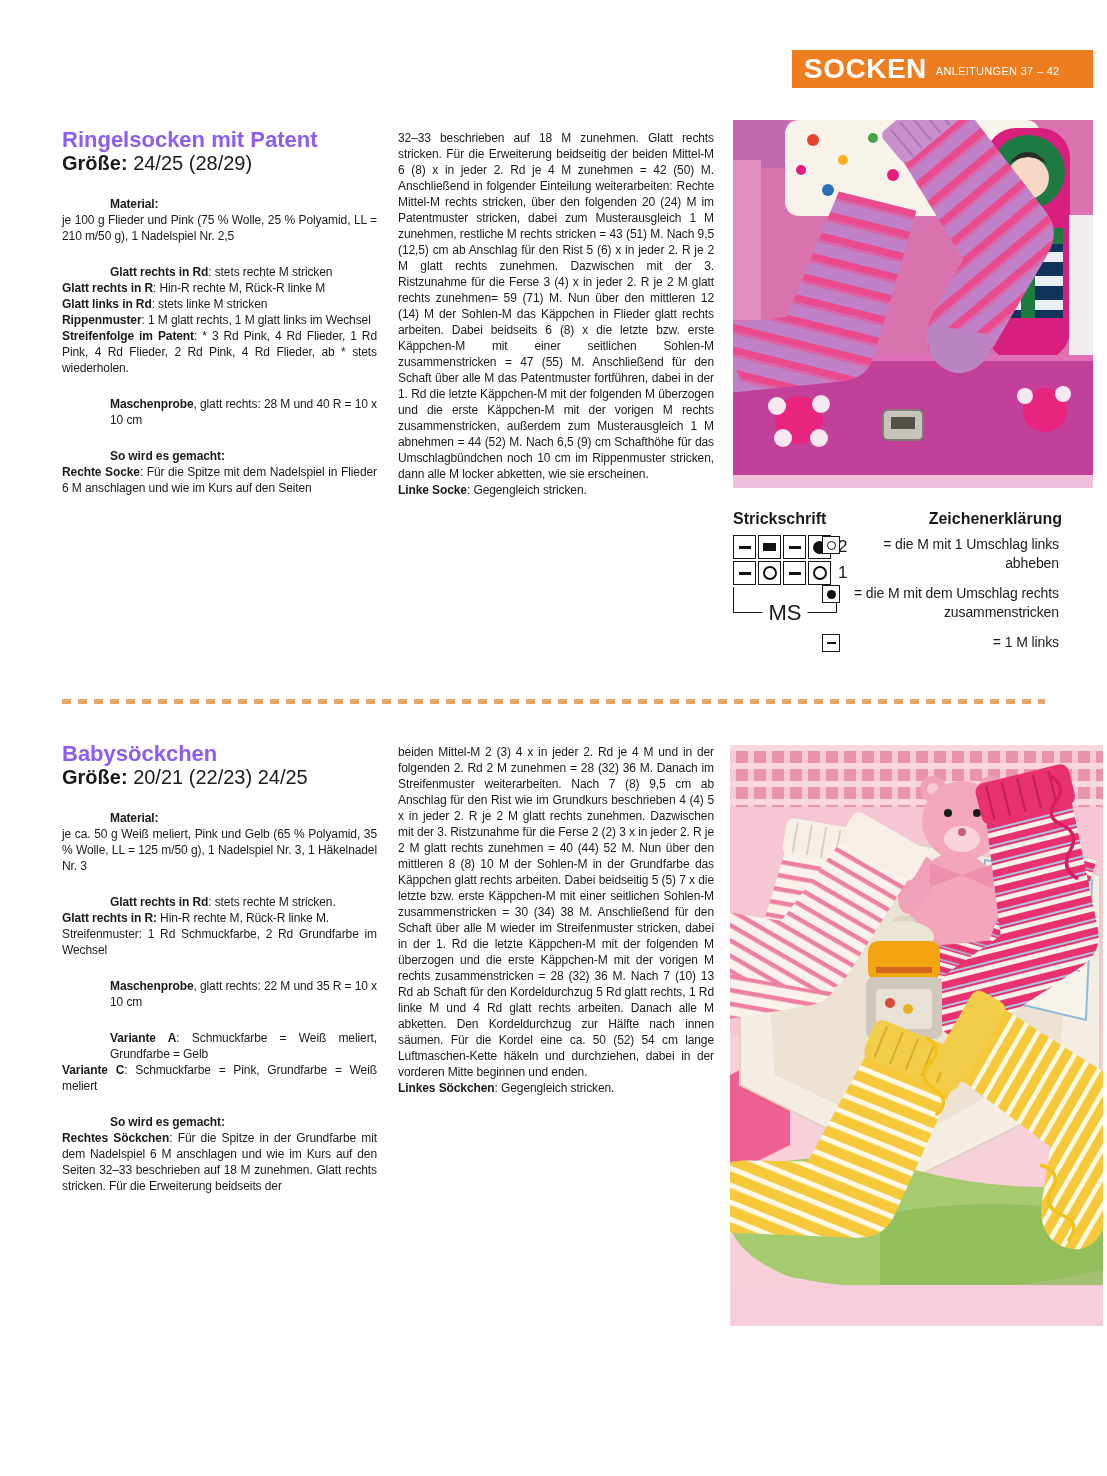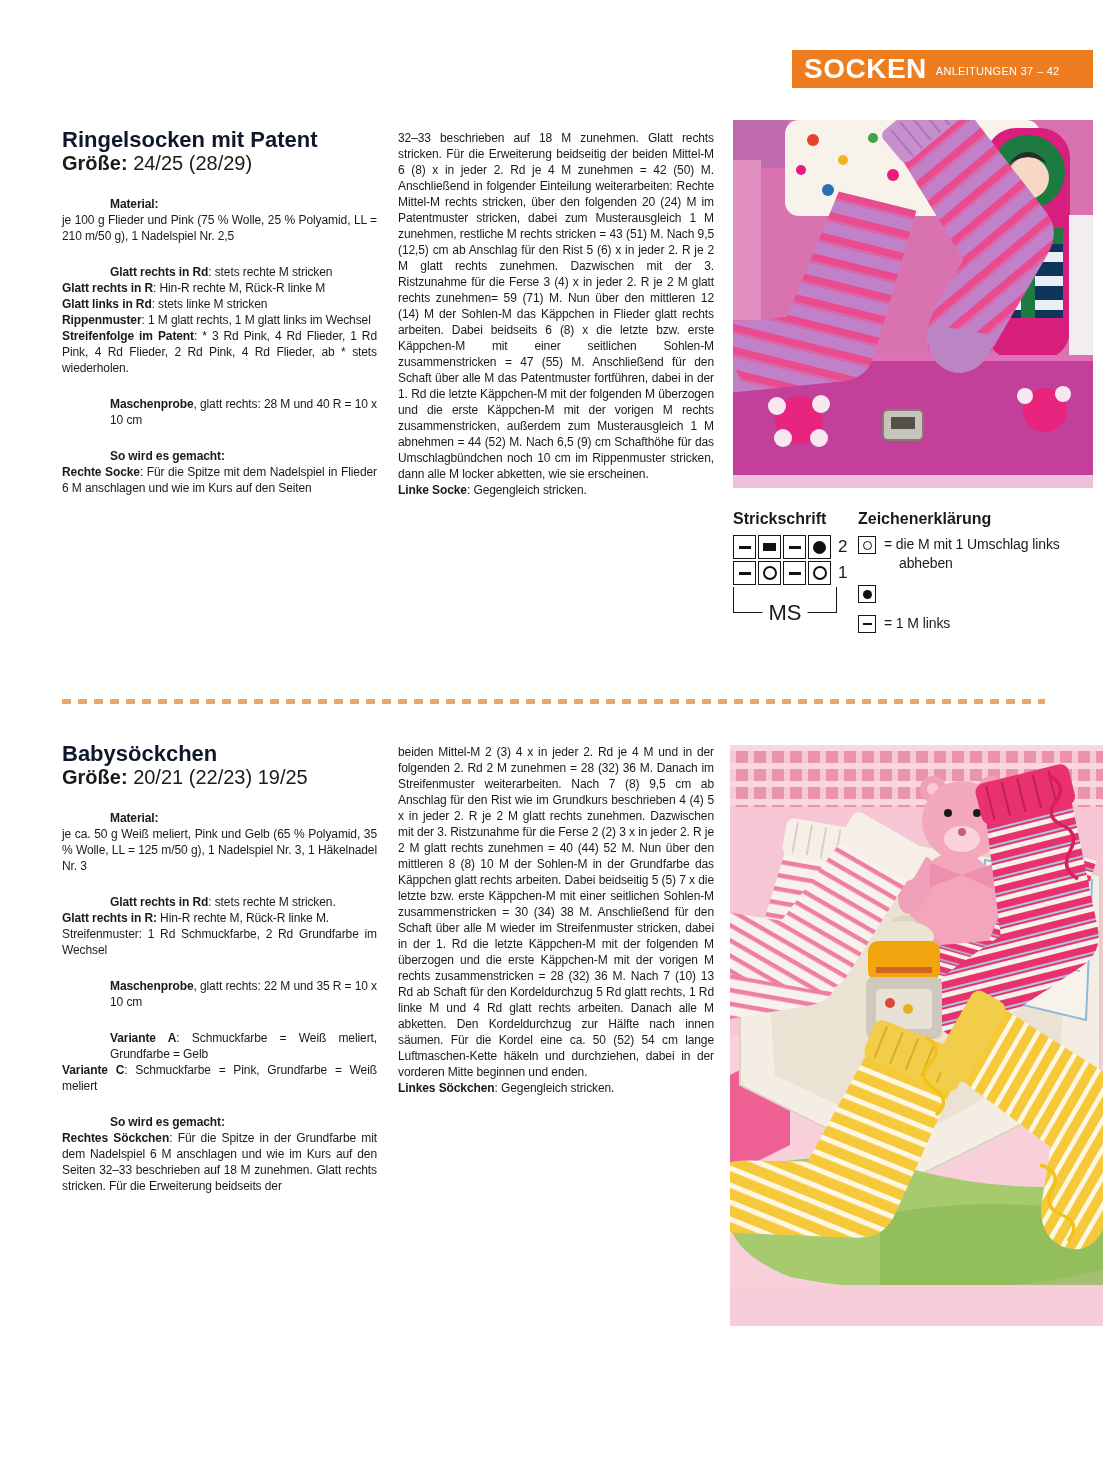--- a/index.html
+++ b/index.html
@@ -7,21 +7,21 @@
         font-family:"Liberation Sans","DejaVu Sans",sans-serif;color:#1a1a1a;}
 
   
   .header-band{position:absolute;left:792px;top:50px;width:301px;height:38px;
     background:#ee7d20;display:flex;align-items:center;padding-left:12px;box-sizing:border-box;white-space:nowrap;}
   .header-title{color:#fff;font-weight:bold;font-size:28px;letter-spacing:.5px;}
   .header-subtitle{color:#fff;font-size:11px;margin-left:9px;letter-spacing:.3px;margin-top:3px;}
 
   
   .col{position:absolute;width:315px;}
-  .article-title{margin:0;font-size:22px;line-height:24px;font-weight:bold;color:#0f172a;}
+  .article-title{margin:0;font-size:22px;line-height:24px;font-weight:bold;color:#8b5cf6;}
   .size-line{font-size:20px;line-height:22px;margin:0 0 22px 0;}
   .size-line strong{font-weight:bold;}
   .para{margin:0;font-size:12px;line-height:16px;text-align:justify;letter-spacing:-.1px;}
   .para.gap{margin-top:20px;margin-left:48px;}
   .para strong{font-weight:bold;}
 
   
   .photo{position:absolute;overflow:hidden;}
   .photo svg{display:block;width:100%;height:100%;}
 
@@ -32,21 +32,21 @@
   .chart-row + .chart-row{margin-top:2px;}
   .chart-cell{width:21px;height:22px;border:1.7px solid #161616;background:#fff;
     display:flex;align-items:center;justify-content:center;margin-right:2px;box-sizing:content-box;}
   .chart-num{font-size:17px;margin-left:5px;width:12px;}
   .chart-bracket{position:relative;width:104px;height:26px;margin-top:2px;
     border-left:1.7px solid #161616;border-right:1.7px solid #161616;border-bottom:1.7px solid #161616;box-sizing:border-box;}
   .chart-bracket-label{position:absolute;left:50%;bottom:-13px;transform:translateX(-50%);
     background:#fff;padding:0 6px;font-size:22px;line-height:24px;}
 
   
-  .legend-block{position:absolute;left:858px;top:494px;width:240px;}
+  .legend-block{position:absolute;left:822px;top:494px;width:240px;text-align:right;}
   .legend-item{display:flex;margin-bottom:11px;}
   .legend-sym{flex:0 0 auto;width:16px;height:16px;border:1.6px solid #161616;background:#fff;
     display:flex;align-items:center;justify-content:center;margin-top:1px;margin-right:8px;}
   .legend-text{font-size:14px;line-height:19px;letter-spacing:-.1px;width:196px;
     padding-left:15px;text-indent:-15px;}
 
   
   .sym{display:block;}
   .sym-dash{width:9px;height:2.5px;background:#111;}
   .sym-circle{width:9px;height:9px;border:1.8px solid #111;border-radius:50%;background:#fff;box-sizing:border-box;}
@@ -225,35 +225,36 @@
         <div class="legend-item">
           <span class="legend-sym">
             <span class="sym sym-circle"></span>
           </span>
           <span class="legend-text">= die M mit 1 Umschlag links abheben</span>
         </div>
         <div class="legend-item">
           <span class="legend-sym">
             <span class="sym sym-dot"></span>
           </span>
+          <span class="legend-text">= die M mit dem Umschlag rechts zusammenstricken</span>
         </div>
         <div class="legend-item">
           <span class="legend-sym">
             <span class="sym sym-dash"></span>
           </span>
           <span class="legend-text">= 1 M links</span>
         </div>
       </div>
   </div>
 
   <div class="dashed-divider"></div>
 
   <div class="col" style="left:62px;top:742px;">
     <h1 class="article-title">Babysöckchen</h1>
-    <p class="size-line"><strong>Größe:</strong> <span>20/21 (22/23) 19/25</span></p>
+    <p class="size-line"><strong>Größe:</strong> <span>20/21 (22/23) 24/25</span></p>
     <div>
         <p class="para gap"><strong>Material:</strong></p>
         <p class="para">je ca. 50 g Weiß meliert, Pink und Gelb (65 % Polyamid, 35 % Wolle, LL = 125 m/50 g), 1 Nadelspiel Nr. 3, 1 Häkelnadel Nr. 3</p>
         <p class="para gap"><strong>Glatt rechts in Rd</strong>: stets rechte M stricken.</p>
         <p class="para"><strong>Glatt rechts in R:</strong> Hin-R rechte M, Rück-R linke M.</p>
         <p class="para">Streifenmuster: 1 Rd Schmuckfarbe, 2 Rd Grundfarbe im Wechsel</p>
         <p class="para gap"><strong>Maschenprobe</strong>, glatt rechts: 22 M und 35 R = 10 x 10 cm</p>
         <p class="para gap"><strong>Variante A</strong>: Schmuckfarbe = Weiß meliert, Grundfarbe = Gelb</p>
         <p class="para"><strong>Variante C</strong>: Schmuckfarbe = Pink, Grundfarbe = Weiß meliert</p>
         <p class="para gap"><strong>So wird es gemacht:</strong></p>

